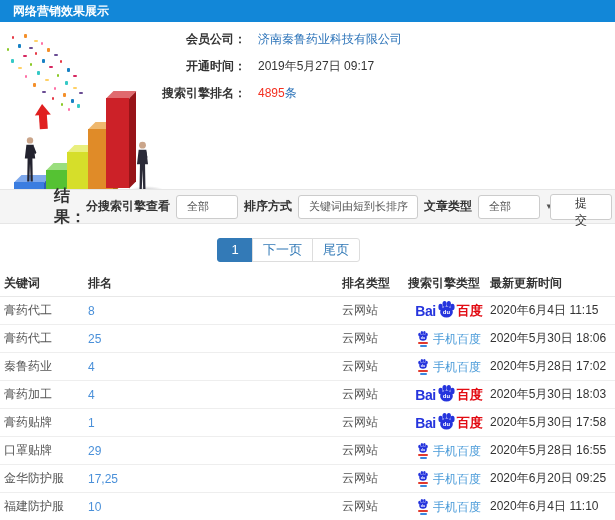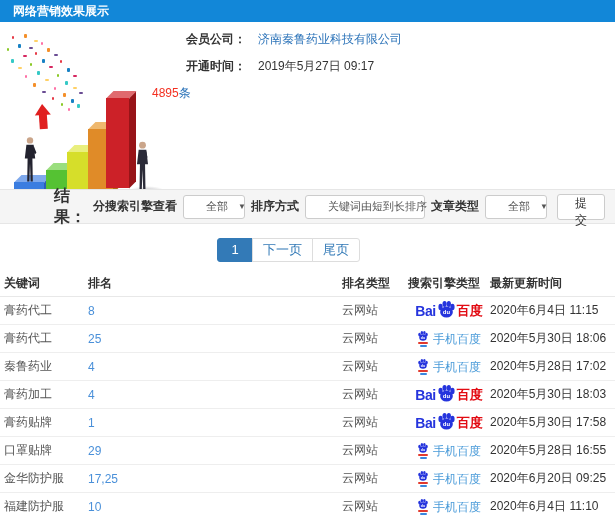--- a/index.html
+++ b/index.html
@@ -45,29 +45,29 @@
     position:absolute;top:189px;left:0;width:100%;height:35px;box-sizing:border-box;
     background:#f5f5f5;border-top:1px solid #e6e6e6;border-bottom:1px solid #e6e6e6;
     display:flex;align-items:center;padding:0 10px;
   }
   .filterband .section-label{font-size:16px;font-weight:bold;color:#333;padding-left:44px;}
   .filter-controls{margin-left:auto;display:flex;align-items:center;gap:6px;}
   .filter-controls .flabel{font-size:12px;font-weight:bold;color:#333;white-space:nowrap;}
   .select{
     height:24px;background:#fff;border:1px solid #ccc;border-radius:3px;
     display:flex;align-items:center;font-size:11px;color:#555;
-    padding:0 22px;box-sizing:border-box;cursor:pointer;white-space:nowrap;
+    padding:0 10px;box-sizing:border-box;cursor:pointer;white-space:nowrap;gap:24px;
   }
   .select .caret{margin-left:auto;font-size:8px;color:#555;padding-left:10px;}
   .sel-engine{width:62px;}
   .sel-sort{width:120px;font-family:Liberation Mono, monospace;}
   .sel-article{width:62px;}
   .btn-submit{
     height:26px;background:#fff;border:1px solid #ccc;border-radius:3px;
-    font-size:12px;color:#333;padding:0 17px;cursor:pointer;margin-left:4px;
+    font-size:12px;color:#333;padding:0 24px;cursor:pointer;margin-left:4px;
     font-family:inherit;
   }
 
   
   .pagination{position:absolute;top:238px;left:217px;display:inline-flex;}
   .page-item{
     min-width:14px;text-align:center;font-size:13px;line-height:20px;
     padding:1px 10px;background:#fff;border:1px solid #ddd;color:#337ab7;
     margin-left:-1px;cursor:pointer;white-space:nowrap;
   }
@@ -200,20 +200,21 @@
   <div class="info">
     <div class="info-row">
       <span class="lbl">会员公司：</span>
       <a class="val link">济南秦鲁药业科技有限公司</a>
     </div>
     <div class="info-row">
       <span class="lbl">开通时间：</span>
       <span class="val">2019年5月27日 09:17</span>
     </div>
     <div class="info-row">
+      <span class="lbl">搜索引擎排名：</span>
       <span class="val val-count">
         <span class="num">4895</span><span class="unit">条</span>
       </span>
     </div>
   </div>
 
   <div class="filterband">
     <span class="section-label">结果：</span>
     <div class="filter-controls">
       <span class="flabel">分搜索引擎查看</span>

